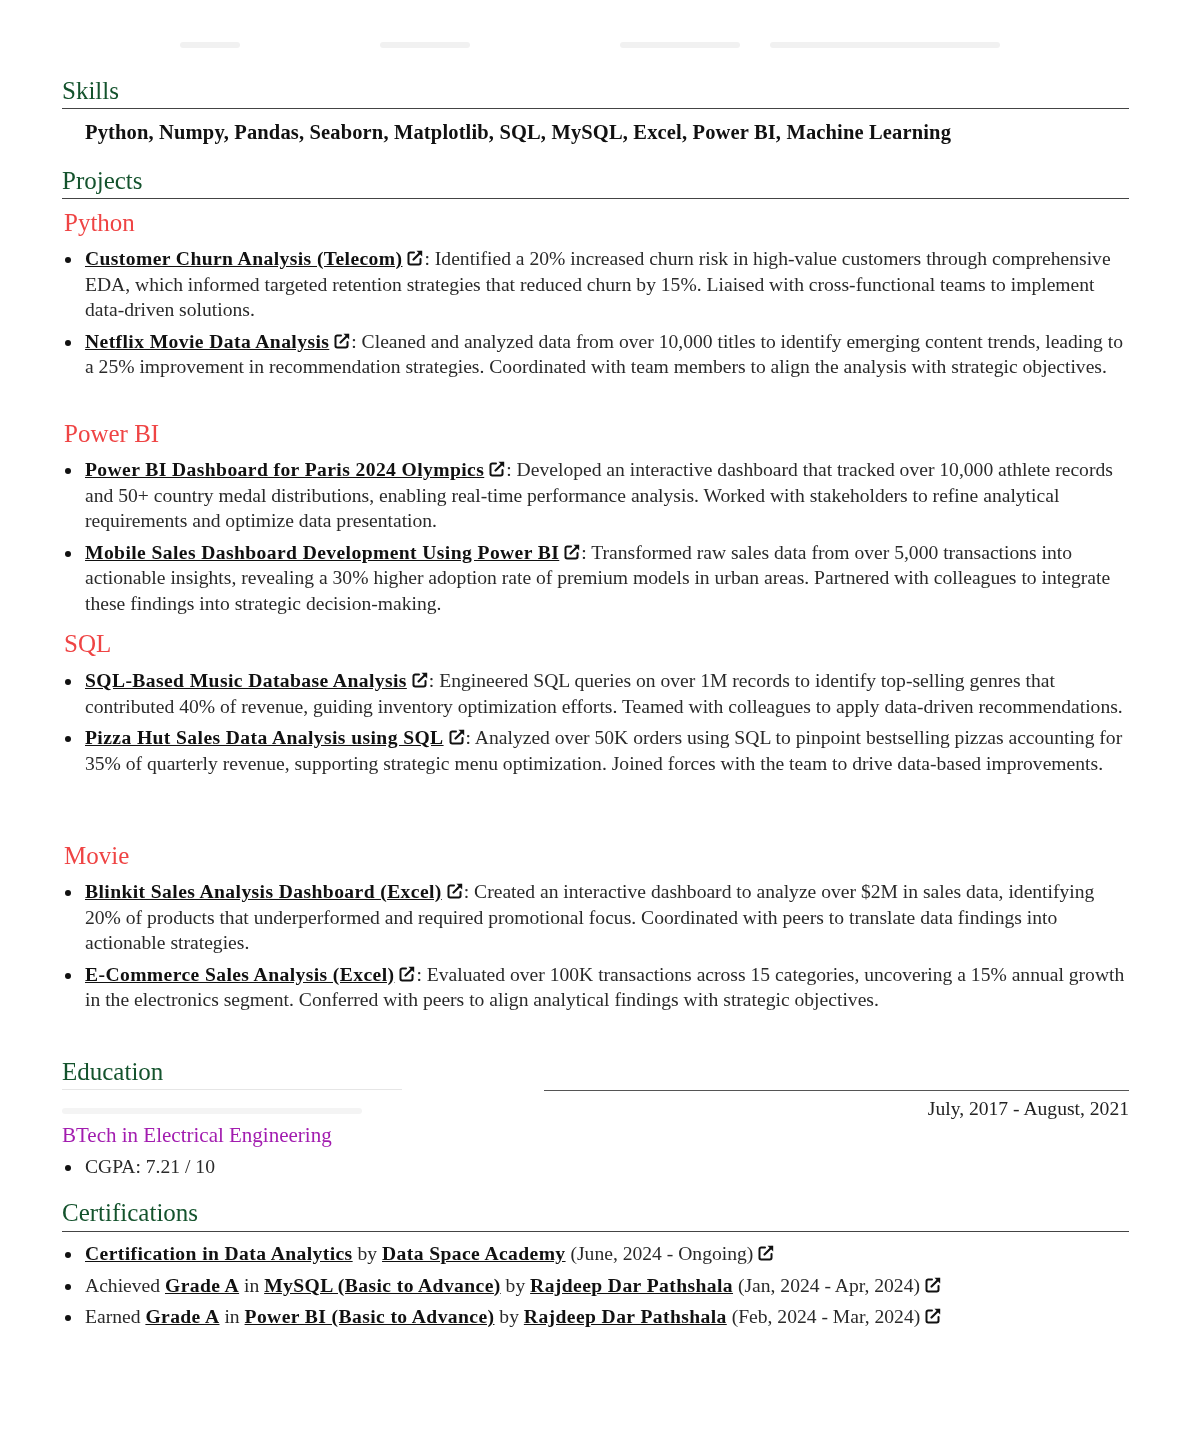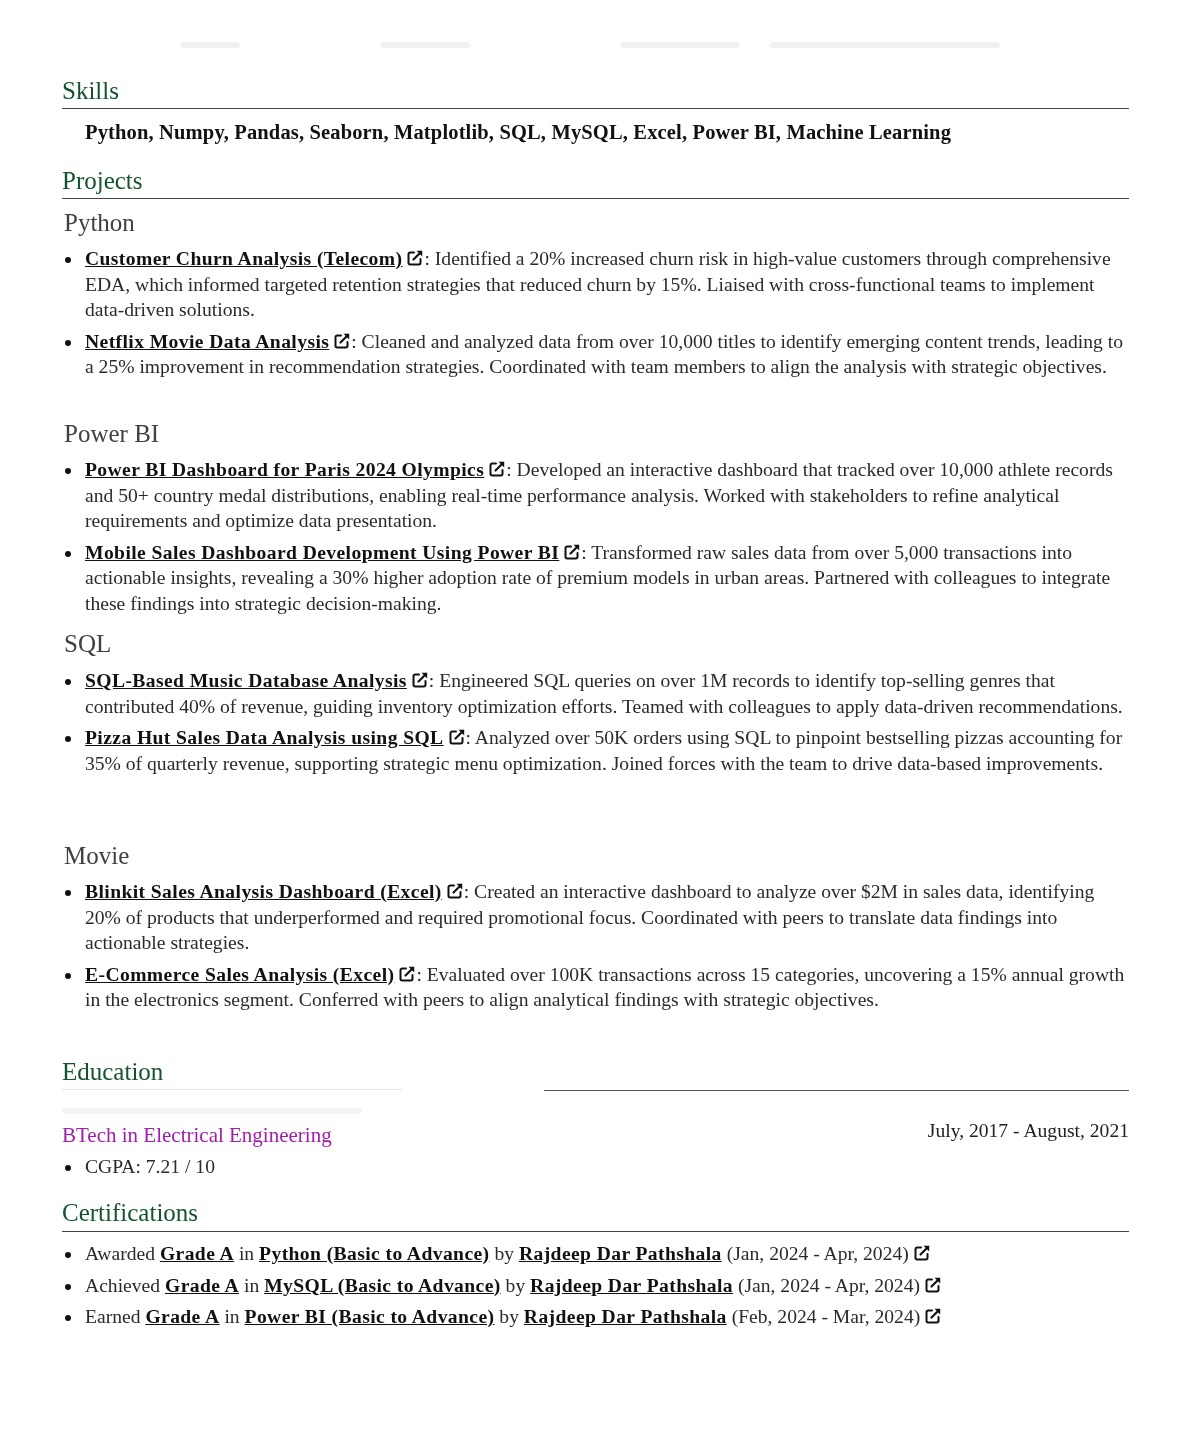--- a/index.html
+++ b/index.html
@@ -14,21 +14,21 @@
 
   .section-title {
     font-family: "Liberation Serif", serif;
     font-size: 25px; font-weight: normal; color: #14532d;
     position: absolute; left: 0; line-height: 1;
   }
   .section-rule { position: absolute; left: 0; width: 1067px; height: 0; border-top: 1.5px solid #444; }
 
   .subsection-title {
     font-family: "Liberation Serif", serif;
-    font-size: 25px; color: #404040; position: absolute; left: 2px; line-height: 1;
+    font-size: 25px; color: #ef4444; position: absolute; left: 2px; line-height: 1;
   }
   .skills-line {
     position: absolute; left: 23px; top: 121px;
     font-family: "Liberation Serif", serif; font-weight: bold; font-size: 20.5px; color: #111;
     white-space: nowrap; letter-spacing: 0.15px; text-align: center;
   }
   ul.items { list-style: none; margin: 0; padding: 0; position: absolute; left: 0; width: 1067px; }
   ul.items li {
     position: relative; padding-left: 23px;
     font-family: "Liberation Serif", serif; font-size: 19.6px; line-height: 25.5px; color: #2a2a2a;
@@ -38,21 +38,21 @@
     content: ""; position: absolute; left: 3px; top: 11px; width: 6px; height: 6px; border-radius: 50%; background: #111;
   }
   .b { font-weight: bold; color: #111; letter-spacing: 0.4px; text-decoration: underline; }
   .ext-icon { display: inline-block; width: 18px; height: 18px; vertical-align: -2px; margin-left: 4px; }
   .ext-icon svg { width: 18px; height: 18px; }
   .cert li { margin-bottom: 4.5px; white-space: nowrap; }
 
   .edu-left-rule { position: absolute; left: 0; top: 1089px; width: 340px; border-top: 1px solid #e6e6e6; }
   .edu-right-rule { position: absolute; left: 482px; top: 1090px; width: 585px; border-top: 1.5px solid #555; }
   .edu-blur { position: absolute; left: 0; top: 1108px; width: 300px; height: 6px; background: #f4f4f4; border-radius: 3px; }
-  .edu-dates { position: absolute; right: 0; top: 1098px; font-family: "Liberation Serif", serif; font-size: 19.6px; color: #222; margin-top: 22px; }
+  .edu-dates { position: absolute; right: 0; top: 1098px; font-family: "Liberation Serif", serif; font-size: 19.6px; color: #222; }
   .edu-degree { position: absolute; left: 0; top: 1123px; font-family: "Liberation Serif", serif; font-size: 21px; color: #a21caf; }
 </style>
 </head>
 <body>
 
 <div class="blurred-header">
   <span style="left:10px;width:60px"></span>
   <span style="left:210px;width:90px"></span>
   <span style="left:450px;width:120px"></span>
   <span style="left:600px;width:230px"></span>
@@ -129,21 +129,21 @@
   <div class="edu-blur"></div>
   <div class="edu-dates">July, 2017 - August, 2021</div>
   <div class="edu-degree">BTech in Electrical Engineering</div>
   <ul class="items" style="top:1154px">
     <li>CGPA: 7.21 / 10</li>
   </ul>
 
   <div class="section-title" style="top:1200px">Certifications</div>
   <div class="section-rule" style="top:1231px"></div>
   <ul class="items cert" style="top:1241px">
-      <li><span>Awarded </span><span class="b">Grade A</span><span> in </span><span class="b">Python (Basic to Advance)</span><span> by </span><span class="b">Rajdeep Dar Pathshala</span><span> (Jan, 2024 - Apr, 2024)</span><span class="ext-icon"><svg viewBox="0 0 18 18">
+      <li><span class="b">Certification in Data Analytics</span><span> by </span><span class="b">Data Space Academy</span><span> (June, 2024 - Ongoing)</span><span class="ext-icon"><svg viewBox="0 0 18 18">
             <path d="M8 3.5H4.2A1.7 1.7 0 0 0 2.5 5.2v8.6a1.7 1.7 0 0 0 1.7 1.7h8.6a1.7 1.7 0 0 0 1.7-1.7V10" fill="none" stroke="#111" stroke-width="2" stroke-linecap="round"></path>
             <path d="M7.5 10.5L15 3" stroke="#111" stroke-width="2.2" stroke-linecap="round"></path>
             <path d="M10.5 1.8h5.7v5.7z" fill="#111"></path>
           </svg></span></li>
       <li><span>Achieved </span><span class="b">Grade A</span><span> in </span><span class="b">MySQL (Basic to Advance)</span><span> by </span><span class="b">Rajdeep Dar Pathshala</span><span> (Jan, 2024 - Apr, 2024)</span><span class="ext-icon"><svg viewBox="0 0 18 18">
             <path d="M8 3.5H4.2A1.7 1.7 0 0 0 2.5 5.2v8.6a1.7 1.7 0 0 0 1.7 1.7h8.6a1.7 1.7 0 0 0 1.7-1.7V10" fill="none" stroke="#111" stroke-width="2" stroke-linecap="round"></path>
             <path d="M7.5 10.5L15 3" stroke="#111" stroke-width="2.2" stroke-linecap="round"></path>
             <path d="M10.5 1.8h5.7v5.7z" fill="#111"></path>
           </svg></span></li>
       <li><span>Earned </span><span class="b">Grade A</span><span> in </span><span class="b">Power BI (Basic to Advance)</span><span> by </span><span class="b">Rajdeep Dar Pathshala</span><span> (Feb, 2024 - Mar, 2024)</span><span class="ext-icon"><svg viewBox="0 0 18 18">

